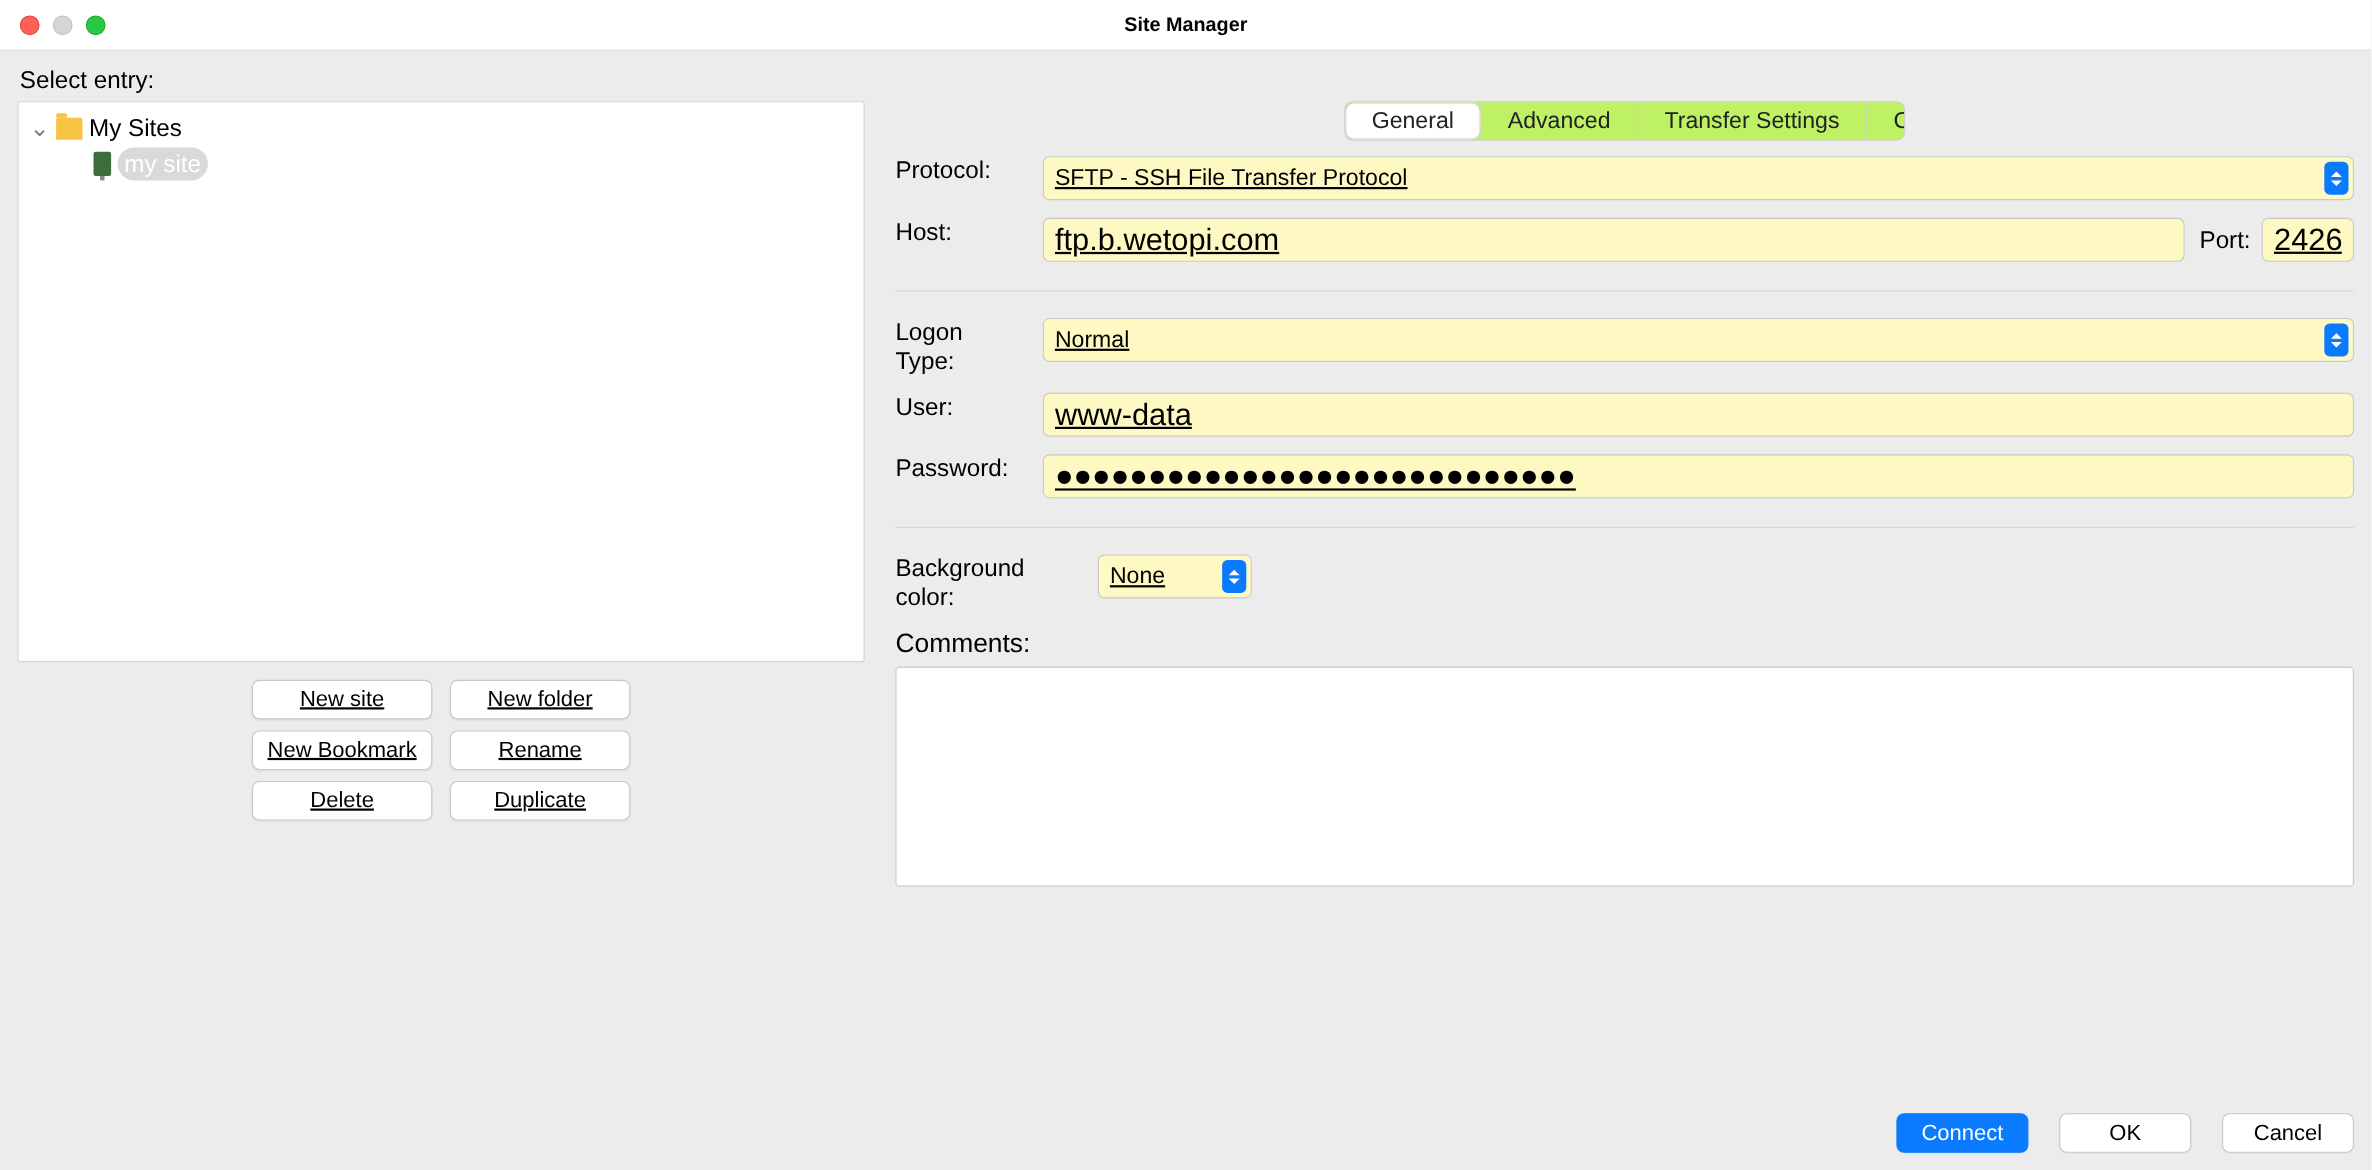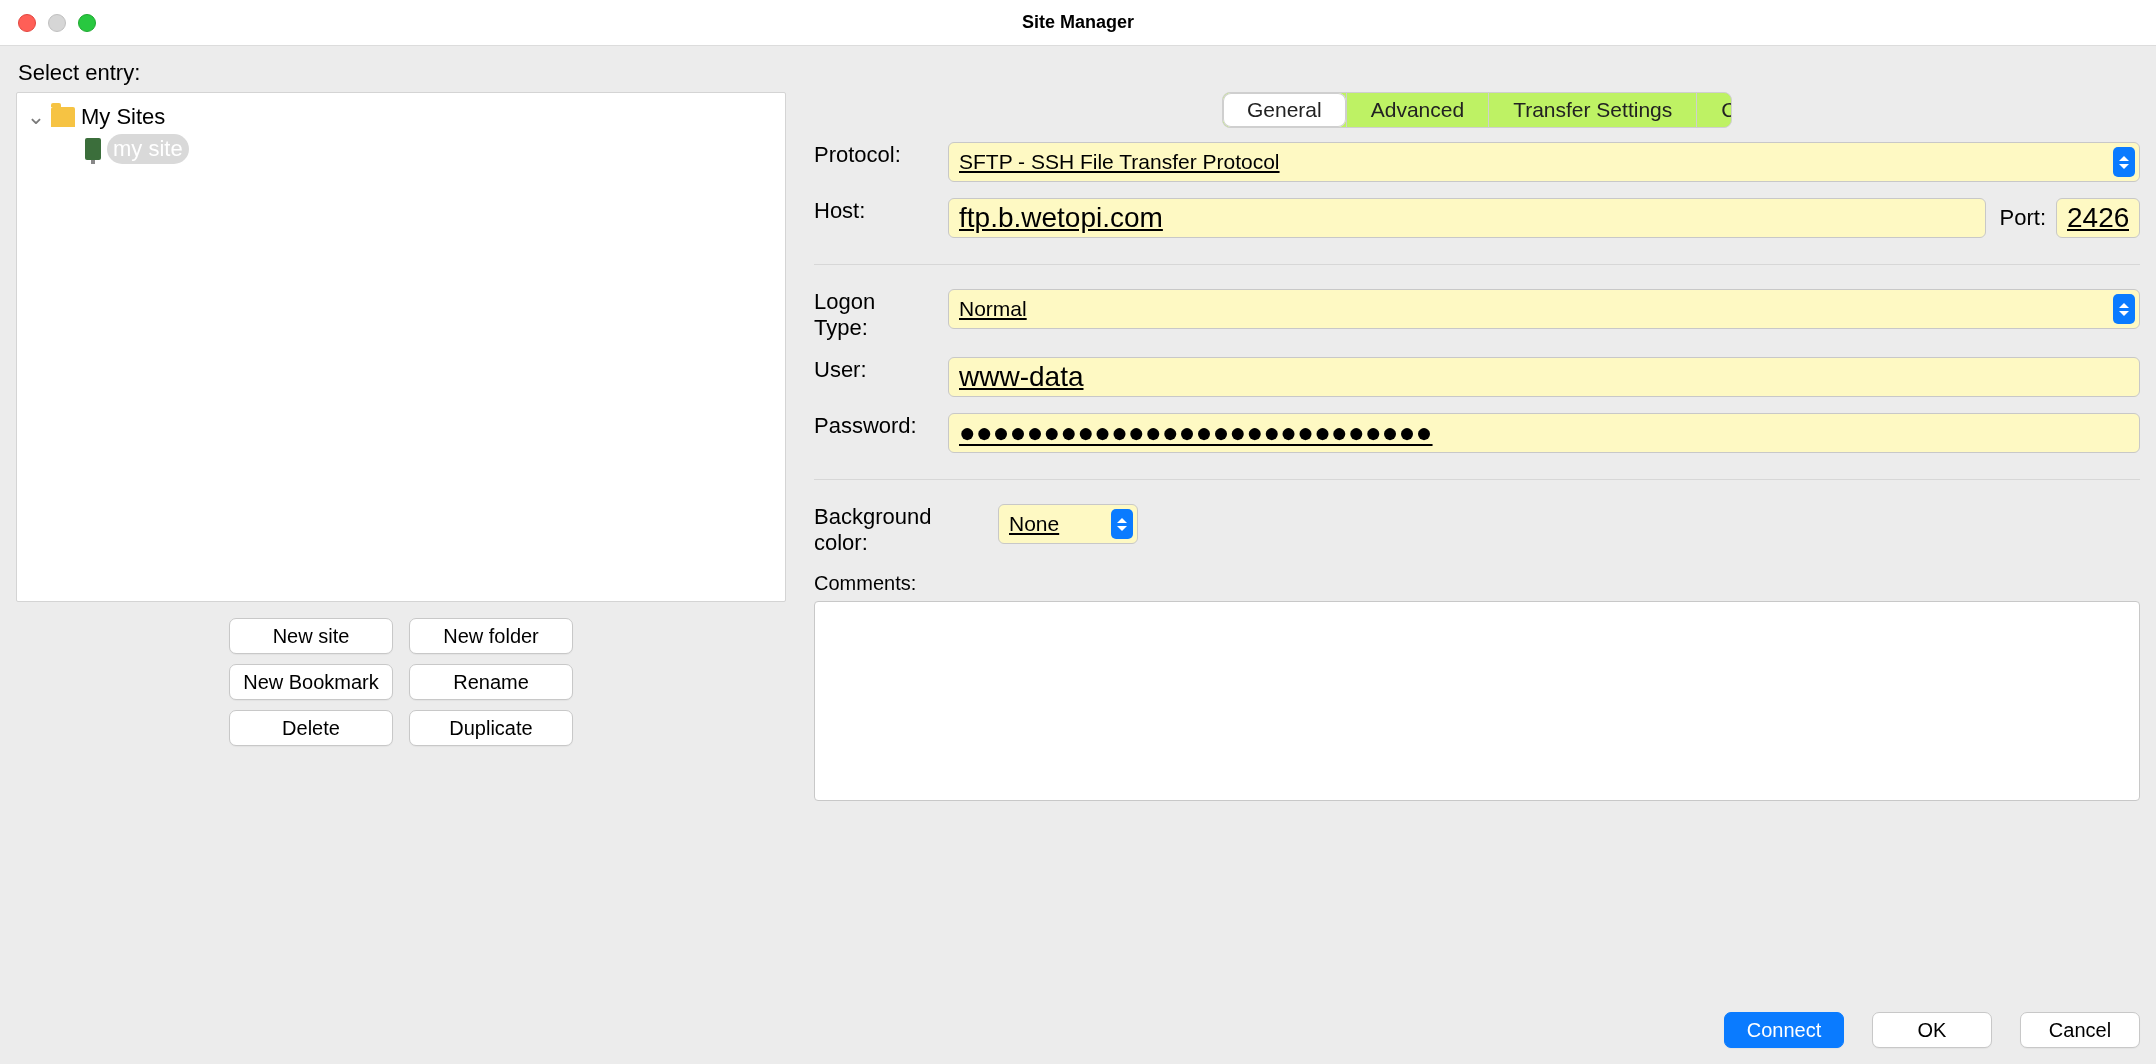--- a/index.html
+++ b/index.html
@@ -45,21 +45,21 @@
     font-size: 22px;
   }
   .tree-row { display: flex; align-items: center; gap: 6px; height: 32px; }
   .tree-row.child { margin-left: 58px; }
   .chev { width: 18px; color: #7a7a7a; display: inline-flex; justify-content: center; }
   .folder-icon { width: 24px; height: 20px; background: #f6c343; border-radius: 2px 2px 0 0; position: relative; }
   .folder-icon::before { content: ""; position: absolute; top: -4px; left: 0; width: 10px; height: 4px; background: #f6c343; border-radius: 2px 2px 0 0; }
   .server-icon { width: 16px; height: 22px; background: #3b6e3b; border-radius: 2px; position: relative; display: inline-block; }
   .server-icon::after { content: ""; position: absolute; bottom: -4px; left: 6px; width: 4px; height: 4px; background: #888; }
   .sel-item { background: #d9d9d9; border-radius: 15px; padding: 2px 6px; color: #fff; }
-  .btn-grid { display: grid; grid-template-columns: 164px 164px; grid-auto-rows: 36px; gap: 10px 16px; margin: 16px auto 0; }
+  .btn-grid { display: grid; grid-template-columns: 164px 164px; grid-auto-rows: 36px; gap: 10px 16px; margin: 16px auto 0; text-decoration: underline; }
   .btn {
     background: #fff;
     border: 1px solid #c8c8c8;
     border-radius: 7px;
     font-size: 20px;
     cursor: pointer;
     box-shadow: 0 1px 1px rgba(0,0,0,0.04);
   }
   .right { flex: 1; display: flex; flex-direction: column; }
   .tabs {
@@ -204,21 +204,21 @@
       <hr class="hr">
 
       <div class="form-row bgcolor-row">
         <label style="width:170px">Background color:</label>
         <div class="select">
           <span>None</span>
           <span class="stepper"></span>
         </div>
       </div>
 
-      <div style="font-size:20px">Comments:</div>
+      <div style="font-size:24px">Comments:</div>
       <textarea class="comments" style=""></textarea>
     </div>
   </div>
 
   <div class="footer">
     <button class="btn primary">Connect</button>
     <button class="btn">OK</button>
     <button class="btn">Cancel</button>
   </div>
 </div>

